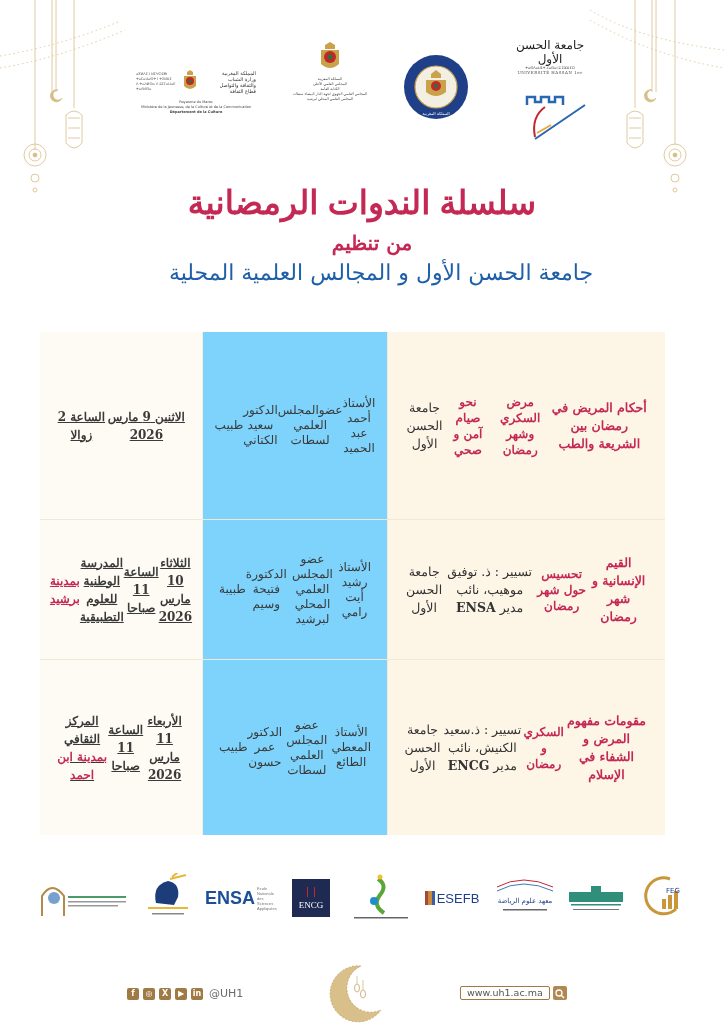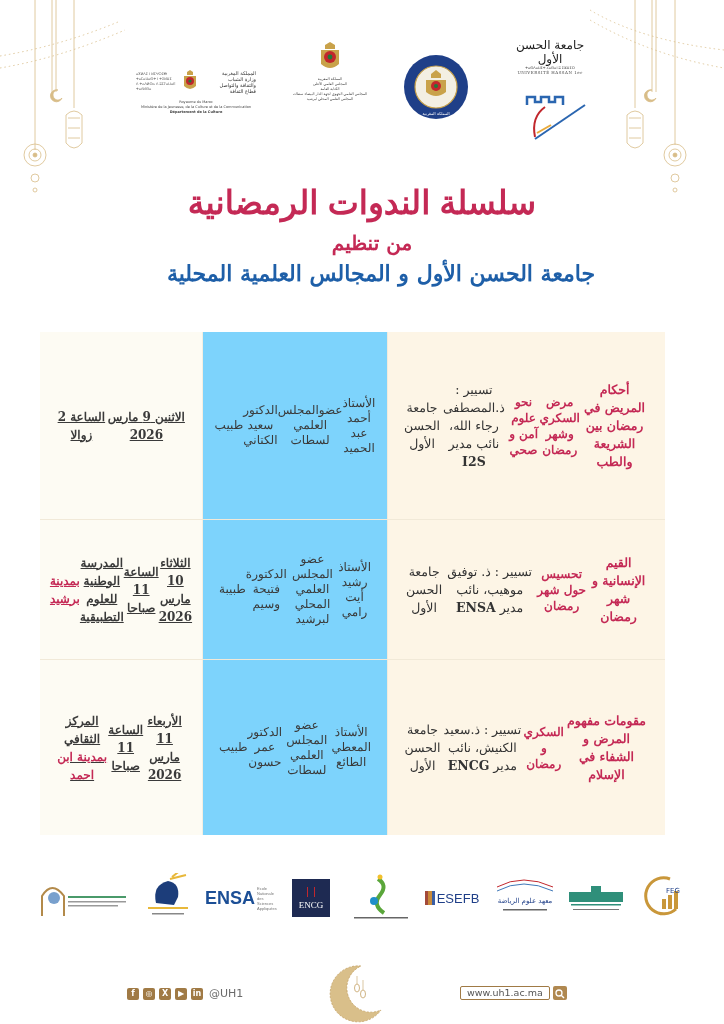--- a/index.html
+++ b/index.html
@@ -25,21 +25,21 @@
   .logo-seal { left: 273px; top: 14px; width: 66px; height: 70px; }
 
   .logo-uh1 { left: 375px; top: 0; width: 90px; height: 108px; }
   .logo-uh1 .ar { font-size: 12px; color: #222; direction: rtl; text-align: center; font-family: "DejaVu Serif", serif; }
   .logo-uh1 .tf { font-size: 3.5px; text-align: center; color: #444; font-family: "DejaVu Sans", sans-serif; }
   .logo-uh1 .fr { font-size: 4px; text-align: center; color: #444; font-family: "DejaVu Serif", serif; letter-spacing: .5px; }
 
   .title { position: absolute; top: 182px; left: 0; right: 0; text-align: center; direction: rtl; }
   .title-main { font-size: 33px; font-weight: bold; color: #c42955; font-family: Liberation Sans, sans-serif; line-height: 42px; }
   .title-sub { font-size: 20px; font-weight: bold; color: #c42955; line-height: 30px; margin-top: 4px; padding-left: 20px; }
-  .title-org { font-size: 22px; font-weight: bold; color: #1e5fa8; line-height: 30px; padding-left: 38px; }
+  .title-org { font-size: 22px; font-weight: normal; color: #1e5fa8; line-height: 30px; padding-left: 38px; }
 
   .table { position: absolute; left: 40px; top: 332px; width: 625px; height: 503px; display: grid;
            grid-template-columns: 163px 185px 277px; grid-template-rows: 188px 140px 175px; direction: ltr; }
   .cell { display: flex; flex-direction: row; justify-content: center; align-items: center; text-align: center;
           direction: rtl; padding: 6px 16px; }
   .cell.c-left { background: #fdfbf3; border-right: 1px solid #f4efe2; }
   .cell.c-mid { background: #7dd3fc; border-right: 1px solid #f1ebdc; }
   .cell.c-right { background: #fdf5e6; }
   .row-sep { border-bottom: 1px solid #f1e9d8; }
 
@@ -190,23 +190,22 @@
     <div class="t-speaker">الأستاذ أحمد عبد الحميد</div>
     <div class="t-speaker">عضوالمجلس العلمي لسطات</div>
     <div class="gap-m"></div>
     <div class="t-speaker">الدكتور سعيد الكتاني</div>
     <div class="t-speaker">طبيب</div>
   </div>
   <div class="cell c-right row-sep">
     <div class="t-topic">أحكام المريض في رمضان بين الشريعة والطب</div>
     <div class="gap-l"></div>
     <div class="t-topic2">مرض السكري وشهر رمضان</div>
-    <div class="t-topic2">نحو علوم آمن و صحي</div>
-    <div class="gap-l"></div>
-    <div class="t-mod"><span>تسيير : ذ.المصطفى رجاء الله، نائب مدير</span> <b>I2S</b></div>
+    <div class="t-topic2">نحو صيام آمن و صحي</div>
+    <div class="gap-l"></div>
     <div class="t-mod">جامعة الحسن الأول</div>
   </div>
 
   <div class="cell c-left row-sep">
     <div class="t-when">الثلاثاء 10 مارس 2026</div>
     <div class="t-when">الساعة 11 صباحا</div>
     <div class="t-when">المدرسة الوطنية للعلوم التطبيقية</div>
     <div class="t-when t-city">بمدينة برشيد</div>
   </div>
   <div class="cell c-mid row-sep">

